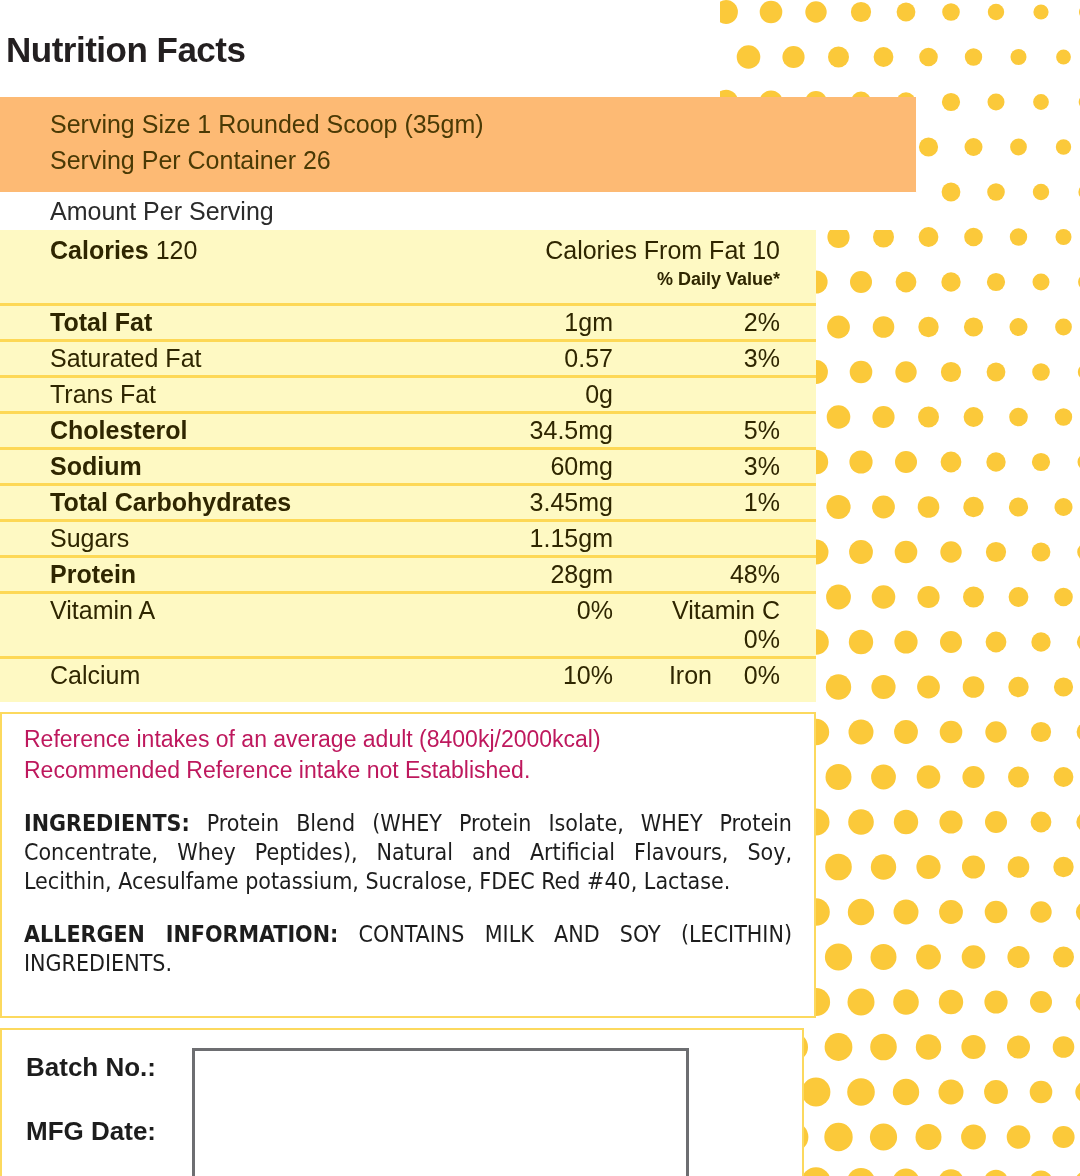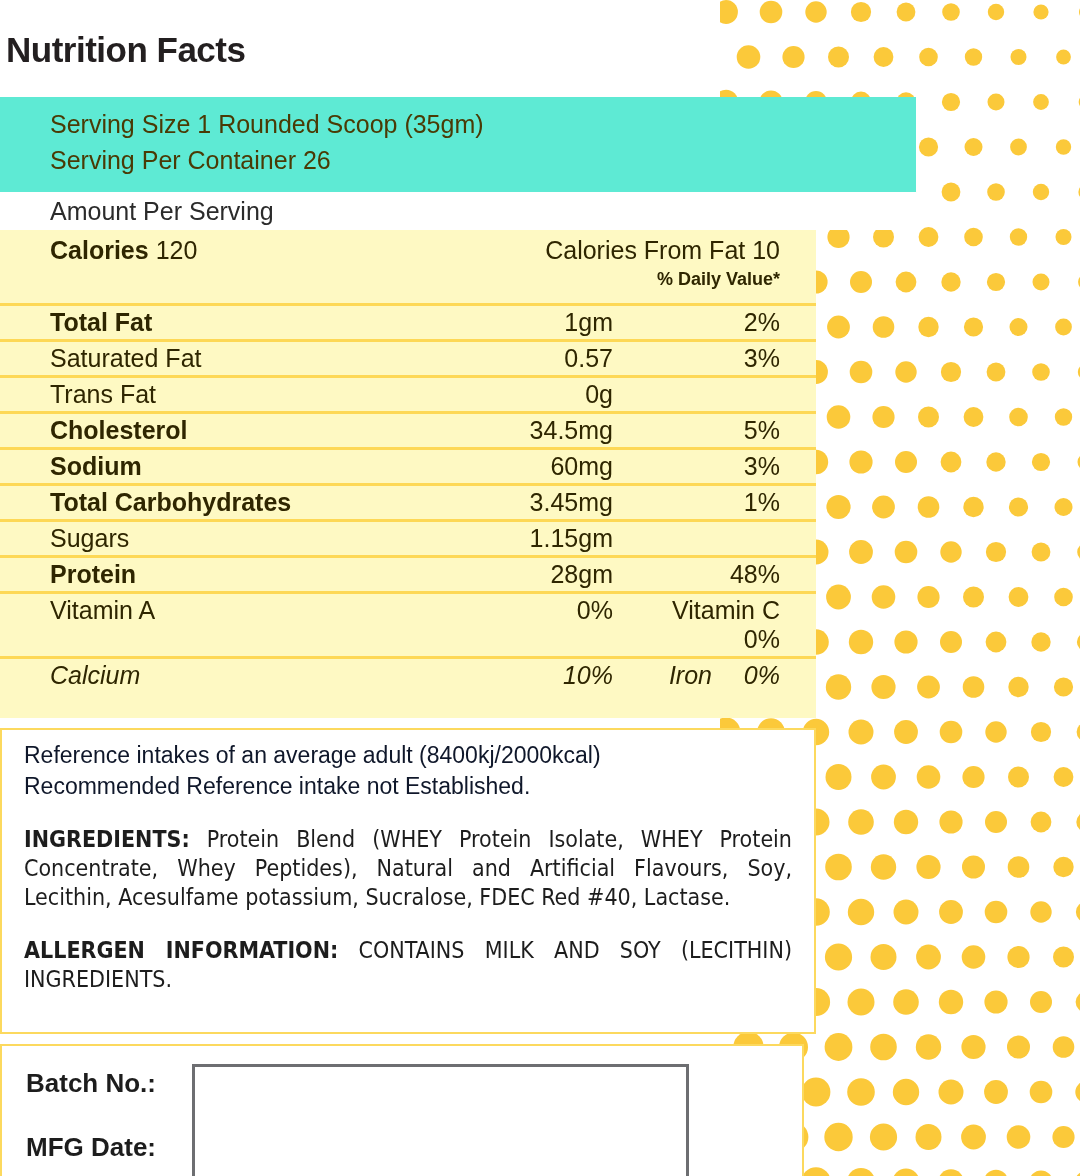--- a/index.html
+++ b/index.html
@@ -41,21 +41,21 @@
     font-size: 35px;
     font-weight: bold;
     letter-spacing: -0.5px;
     padding: 8px 0 4px 6px;
     line-height: 1.1;
     color: #231f20;
   }
 
   
   .yellow-block {
-    background: #5eead4;
+    background: #fdba74;
   }
   #serving-block {
     padding: 10px 0 14px 50px;
     font-size: 25px;
     line-height: 1.42;
     color: #4a3a05;
   }
   #amount-row {
     background: #ffffff;
     font-size: 25px;
@@ -90,41 +90,41 @@
     text-align: right;
     padding-right: 36px;
   }
   #dv-row td {
     text-align: right;
     padding-right: 36px;
     font-weight: bold;
     font-size: 18px;
     padding-bottom: 13px;
   }
-  #nutrition-table tr:last-child td { padding-bottom: 28px; font-style: italic; }
+  #nutrition-table tr:last-child td { padding-bottom: 12px; }
   .vit-right {
     text-align: right;
     padding-right: 36px;
   }
   .vit-right .vlabel { }
   .vit-right .vval { display: inline-block; min-width: 68px; text-align: right; }
 
   
   #ingredients-box {
     margin-top: 10px;
     border: 2px solid #fcd95e;
     background: #ffffff;
     padding: 10px 22px 14px 22px;
     width: 768px;
     box-sizing: content-box;
   }
   #reference-text {
     font-size: 23px;
     line-height: 1.33;
-    color: #0f172a;
+    color: #be185d;
     margin-bottom: 2px;
   }
   .ingredients-para {
     font-size: 23px;
     line-height: 1.28;
     color: #1d1d1d;
     text-align: justify;
     font-family: "DejaVu Sans", sans-serif;
     font-stretch: condensed;
   }

